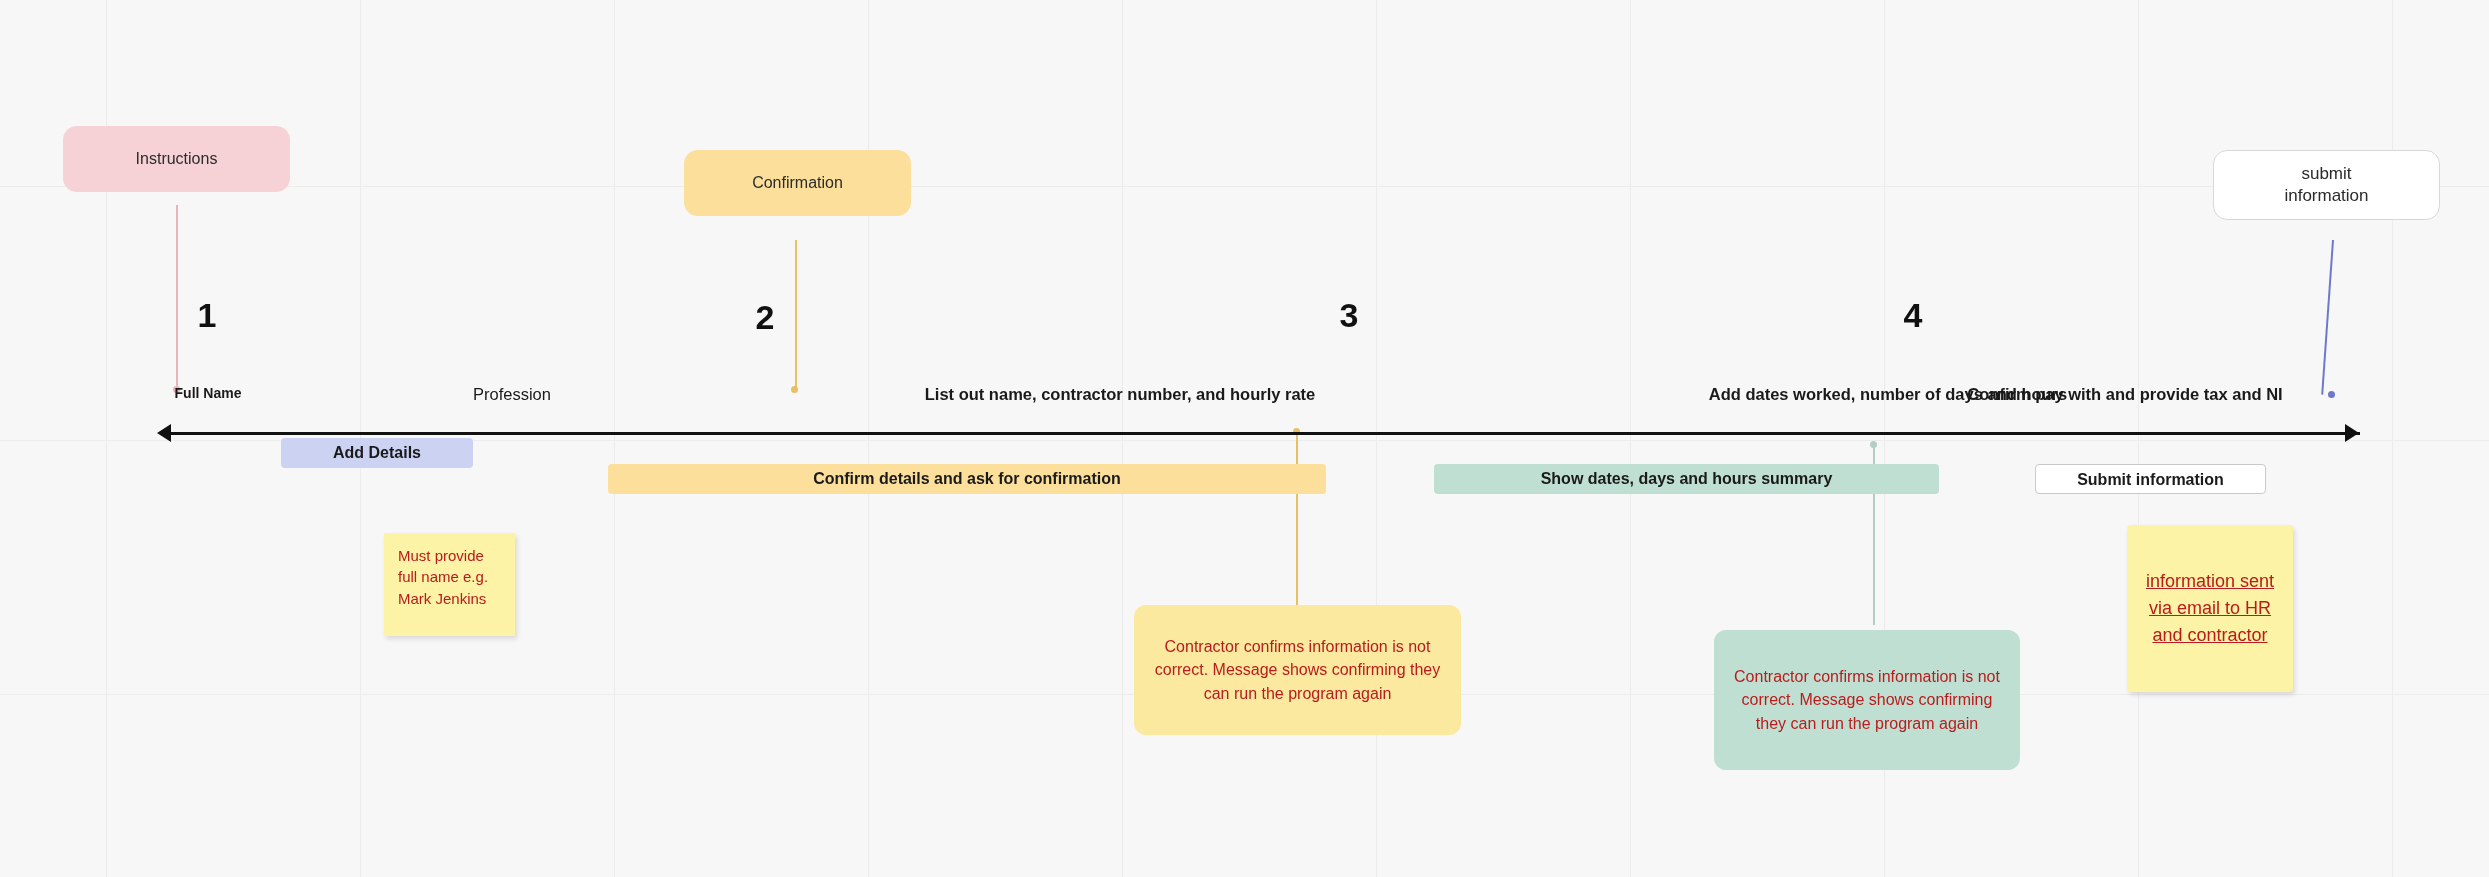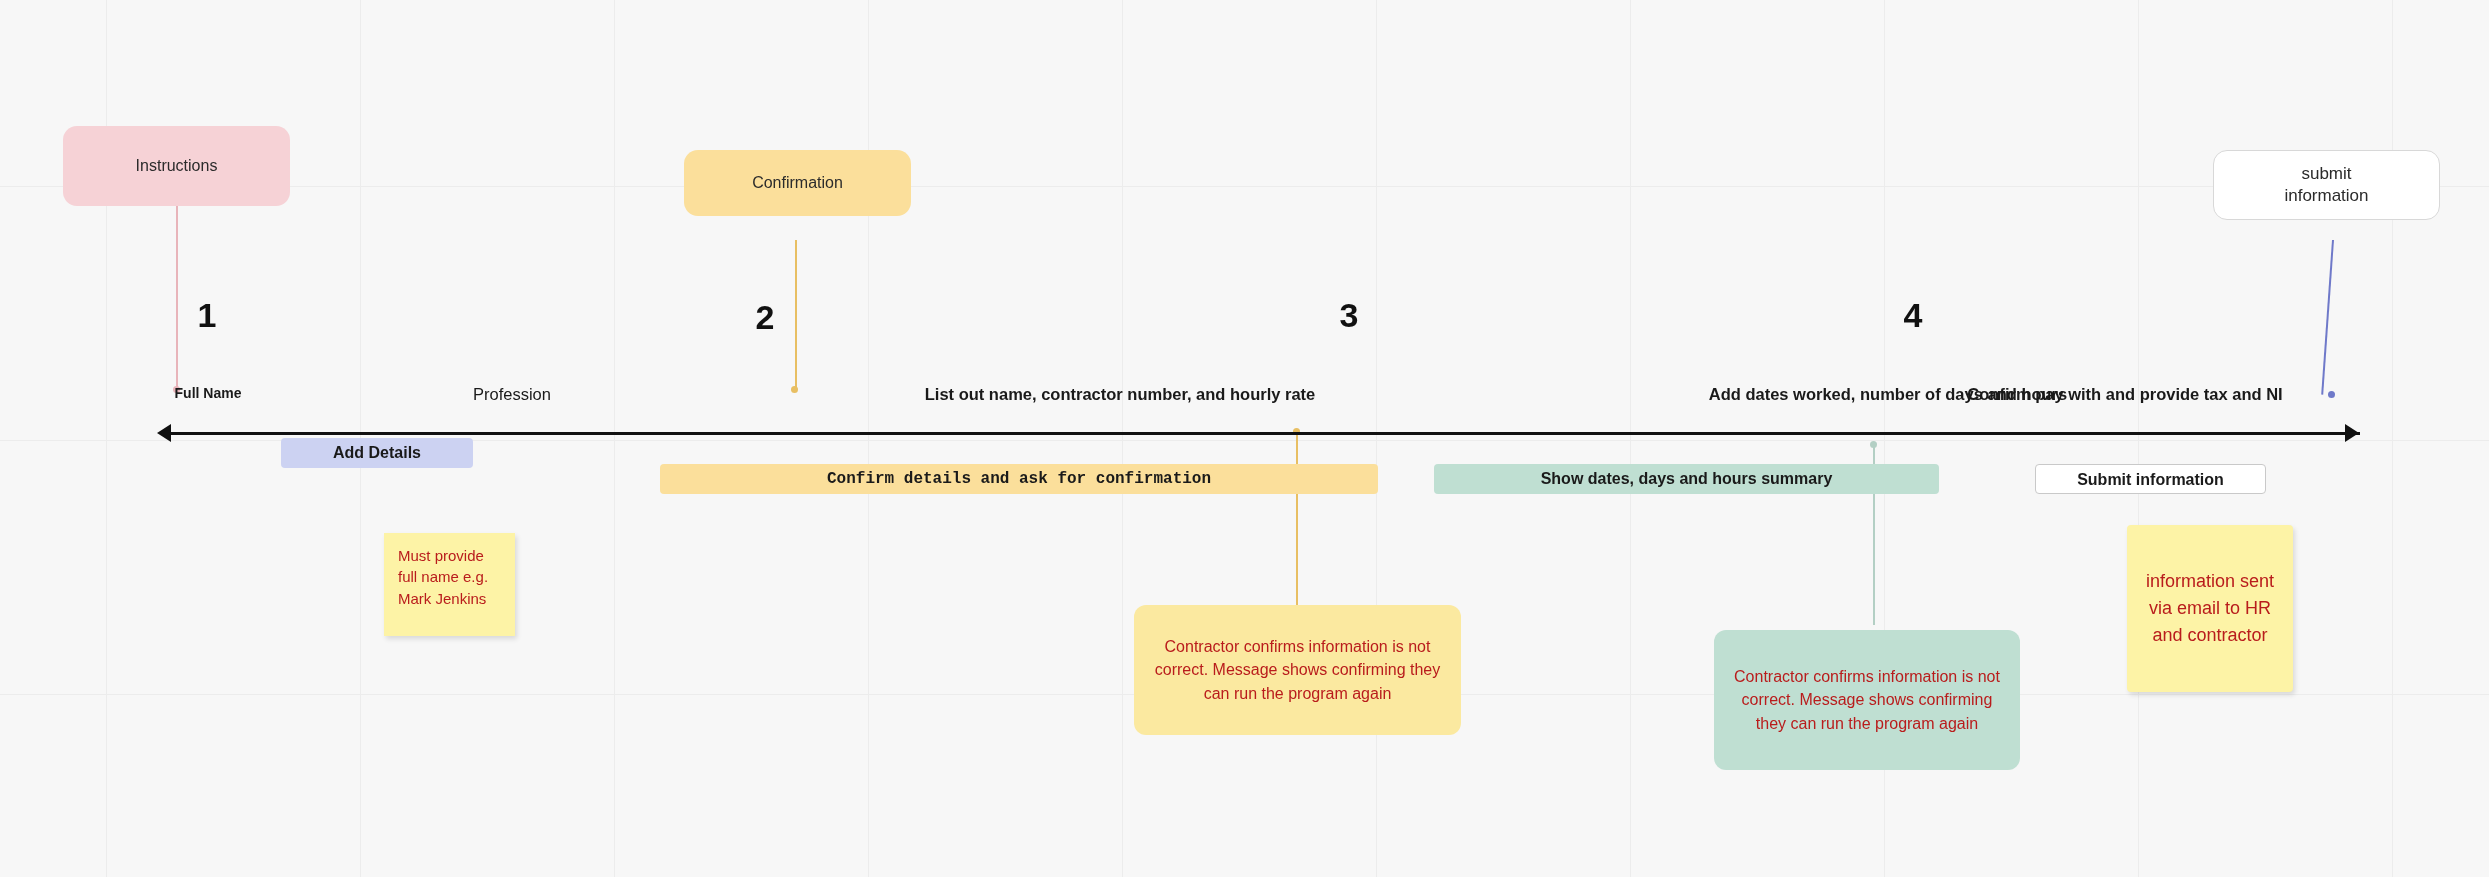--- a/index.html
+++ b/index.html
@@ -136,20 +136,21 @@
     font-size: 16px;
     line-height: 1.45;
   }
   .note.rounded-yellow2 {
     background: #fdf3a6;
     border-radius: 4px;
     text-align: center;
     font-size: 18px;
     line-height: 1.5;
     box-shadow: 2px 3px 5px rgba(0,0,0,0.12);
+    text-decoration: underline;
   }
 
   
   .connector {
     position: absolute;
     width: 2px;
   }
   .dot {
     position: absolute;
     width: 7px;
@@ -170,21 +171,21 @@
 
   <div class="connector" style="left:1296px; top:432px; height:180px; background:#e8bf63;"></div>
   <div class="dot" style="left:1293px; top:428px; background:#e8bf63;"></div>
 
   <div class="connector" style="left:1873px; top:445px; height:180px; background:#b3cfc4;"></div>
   <div class="dot" style="left:1870px; top:441px; background:#b3cfc4;"></div>
 
   <div class="connector" style="left:2332px; top:240px; height:155px; background:#6f79c9; transform: rotate(4deg); transform-origin: top center;"></div>
   <div class="dot" style="left:2328px; top:391px; background:#6f79c9;"></div>
 
-  <div class="card" style="left:63px; top:126px; width:227px; height:80px; background:#f6d2d6;">
+  <div class="card" style="left:63px; top:126px; width:227px; height:66px; background:#f6d2d6;">
     <span>Instructions</span>
   </div>
 
   <div class="card" style="left:684px; top:150px; width:227px; height:66px; background:#fbdf9b;">
     <span>Confirmation</span>
   </div>
 
   <div class="card white" style="left:2213px; top:150px; width:227px; height:70px; white-space:pre-line;">
     <span>submit
 information</span>
@@ -206,21 +207,21 @@
   <div class="axis-label bold" style="left:760px; top:383px; width:720px;">List out name, contractor number, and hourly rate</div>
 
   <div class="axis-label bold" style="left:1398px; top:383px; width:980px;">Add dates worked, number of days and hours</div>
 
   <div class="axis-label bold" style="left:1910px; top:383px; width:430px;">Confirm pay with and provide tax and NI</div>
 
   <div class="pill" style="left:281px; top:438px; width:192px; background:#ccd2f2;">
     <span>Add Details</span>
   </div>
 
-  <div class="pill" style="left:660px; top:464px; width:718px; background:#fbdf9b;font-family:Liberation Mono, monospace;">
+  <div class="pill" style="left:608px; top:464px; width:718px; background:#fbdf9b;">
     <span>Confirm details and ask for confirmation</span>
   </div>
 
   <div class="pill" style="left:1434px; top:464px; width:505px; background:#bfdfd2;">
     <span>Show dates, days and hours summary</span>
   </div>
 
   <div class="pill outlined" style="left:2035px; top:464px; width:231px;">
     <span>Submit information</span>
   </div>

